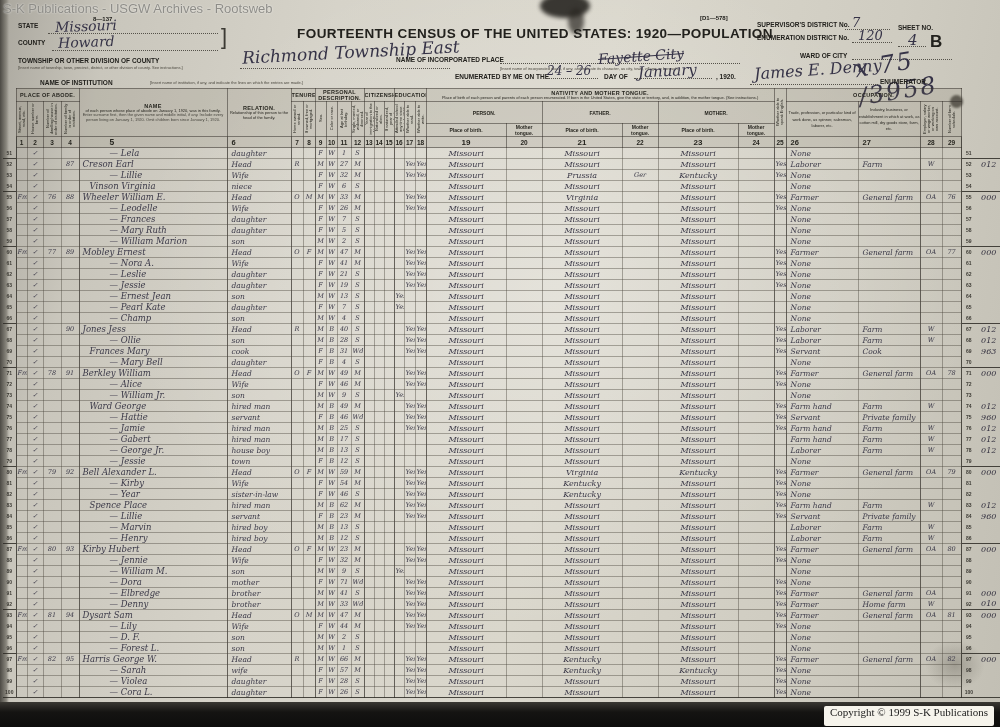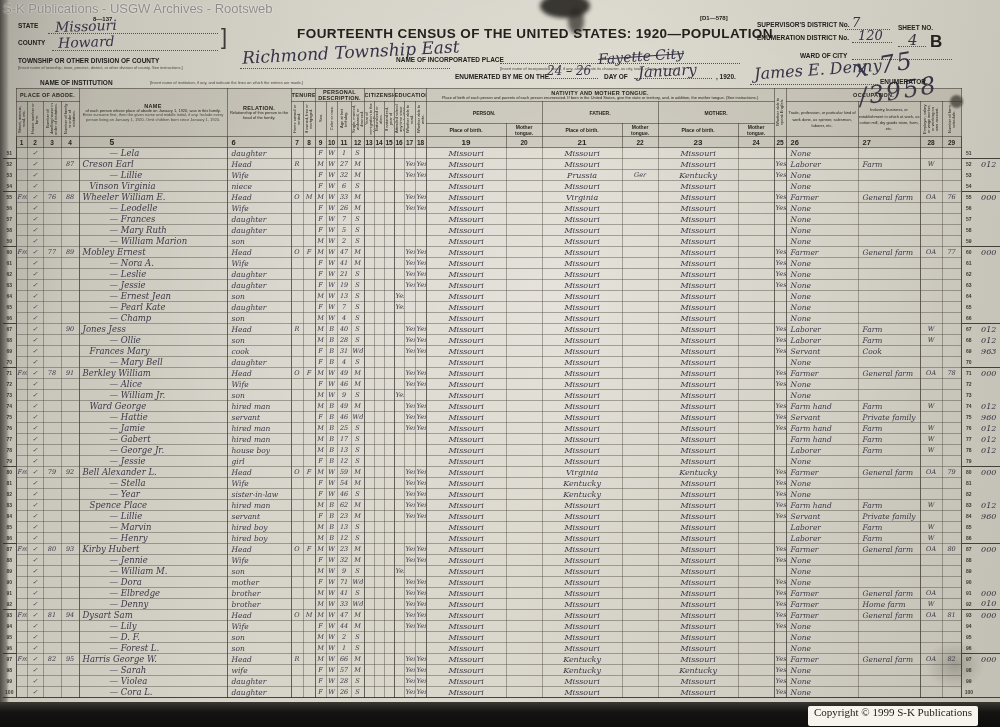--- a/index.html
+++ b/index.html
@@ -10,21 +10,21 @@
       linear-gradient(100deg,#aaa79e 0%,#c9c6bc 10%,#d6d3c9 30%,#dad7cc 55%,#cfccc1 80%,#c2bfb4 100%);
     font-family:"Liberation Sans",sans-serif;color:#2b2a26;}
   
   .edge-left{position:absolute;left:0;top:0;width:9px;height:727px;background:linear-gradient(90deg,#4c4a44,#8a877e 70%,rgba(138,135,126,0));}
   .band-bottom{position:absolute;left:0;top:702px;width:1000px;height:25px;background:linear-gradient(180deg,#3a3833,#151412 40%,#0d0d0c);}
   .blot-top{position:absolute;left:540px;top:-6px;width:50px;height:24px;background:#1d1b17;border-radius:50%;filter:blur(2px);opacity:.85;}
   .blot-top2{position:absolute;left:568px;top:8px;width:16px;height:26px;background:#2a2722;border-radius:50%;filter:blur(2px);opacity:.7;}
   .hole{position:absolute;left:950px;top:95px;width:13px;height:13px;border-radius:50%;background:#403d35;filter:blur(1px);opacity:.8;}
   .smudge-br{position:absolute;left:925px;top:640px;width:60px;height:50px;background:radial-gradient(ellipse,rgba(90,86,76,.35),rgba(90,86,76,0) 70%);}
   .overlay-label{position:absolute;left:3px;top:1px;font-size:13px;color:#8e8d88;text-shadow:0 0 2px rgba(255,255,255,.8);}
-  .copyright{position:absolute;right:22px;top:706px;background:#f6f4ec;color:#1c1c1c;font-family:"Liberation Serif",serif;font-size:11px;padding:0 6px 8px 6px;border-radius:2px;}
+  .copyright{position:absolute;right:6px;top:706px;background:#f6f4ec;color:#1c1c1c;font-family:"Liberation Serif",serif;font-size:11px;padding:0 6px 8px 6px;border-radius:2px;}
   
   .pr{position:absolute;font-weight:bold;color:#22211d;}
   .dots{border-bottom:1px dotted #55524a;position:absolute;height:1px;}
   .note{font-weight:normal;font-size:4px;color:#4b483f;}
   
   .hwx{position:absolute;font-family:"DejaVu Serif",serif;font-style:italic;color:#363347;}
   .strike{text-decoration:line-through;}
   
   #sheet{position:absolute;left:3px;top:88px;width:996px;}
   table{border-collapse:collapse;table-layout:fixed;width:996px;}
@@ -1202,21 +1202,21 @@
             <td class="mg c-rn">78</td>
             <td class="c-cd">012</td>
           </tr>
           <tr>
             <td class="mg c-ln">79</td>
             <td class="hw c-fm"></td>
             <td class="hw c-ck">✓</td>
             <td class="hw c-hn"></td>
             <td class="hw c-fn"></td>
             <td class="hw c-nm">Jessie</td>
-            <td class="hw c-rl">girl</td>
+            <td class="hw c-rl">town</td>
             <td class="hw c-o"></td>
             <td class="hw c-f"></td>
             <td class="hw c-sx">F</td>
             <td class="hw c-cr">B</td>
             <td class="hw c-ag">12</td>
             <td class="hw c-ms">S</td>
             <td class="hw c-c1"></td>
             <td class="hw c-c2"></td>
             <td class="hw c-c3"></td>
             <td class="hw c-e1"></td>
@@ -1269,21 +1269,21 @@
             <td class="hw c-fs">79</td>
             <td class="mg c-rn">80</td>
             <td class="c-cd">000</td>
           </tr>
           <tr>
             <td class="mg c-ln">81</td>
             <td class="hw c-fm"></td>
             <td class="hw c-ck">✓</td>
             <td class="hw c-hn"></td>
             <td class="hw c-fn"></td>
-            <td class="hw c-nm">Stella</td>
+            <td class="hw c-nm">Kirby</td>
             <td class="hw c-rl">Wife</td>
             <td class="hw c-o"></td>
             <td class="hw c-f"></td>
             <td class="hw c-sx">F</td>
             <td class="hw c-cr">W</td>
             <td class="hw c-ag">54</td>
             <td class="hw c-ms">M</td>
             <td class="hw c-c1"></td>
             <td class="hw c-c2"></td>
             <td class="hw c-c3"></td>

